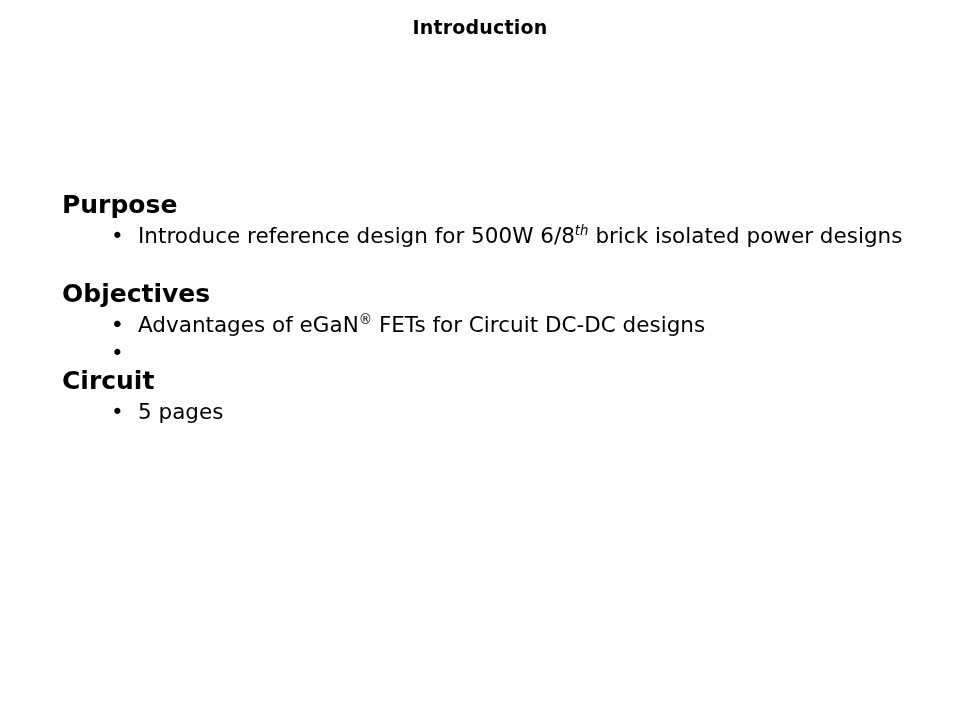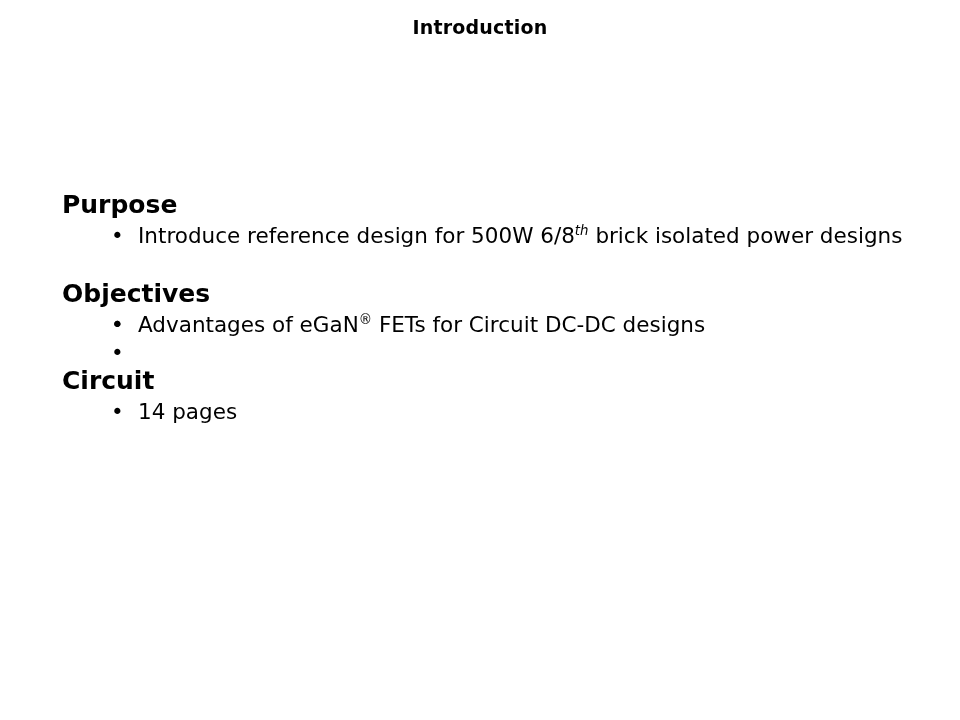--- a/index.html
+++ b/index.html
@@ -112,19 +112,19 @@
       </ul>
     </div>
 
     <div class="gap-objectives"></div>
 
     <div class="section">
       <div class="section-heading">Circuit</div>
       <ul class="bullets">
         <li class="bullet">
           <span class="dot">•</span>
-          <span>14 pages</span><sup></sup><span></span>
+          <span>5 pages</span><sup></sup><span></span>
         </li>
       </ul>
     </div>
 
   </div>
 </div>
 
 </body></html>

